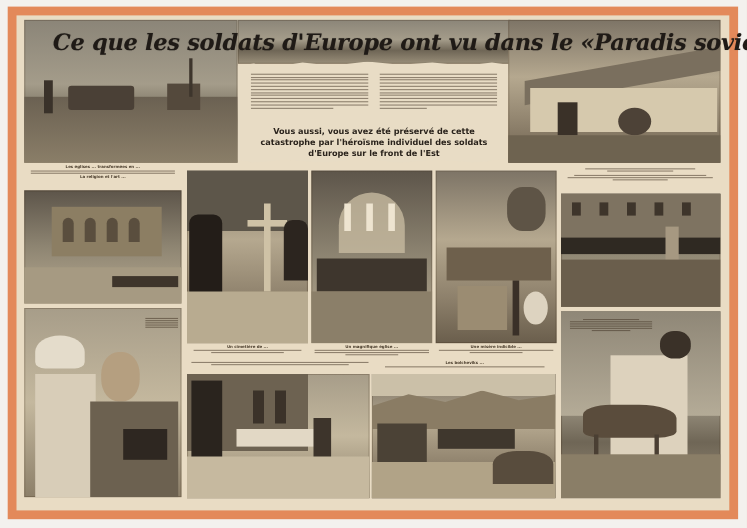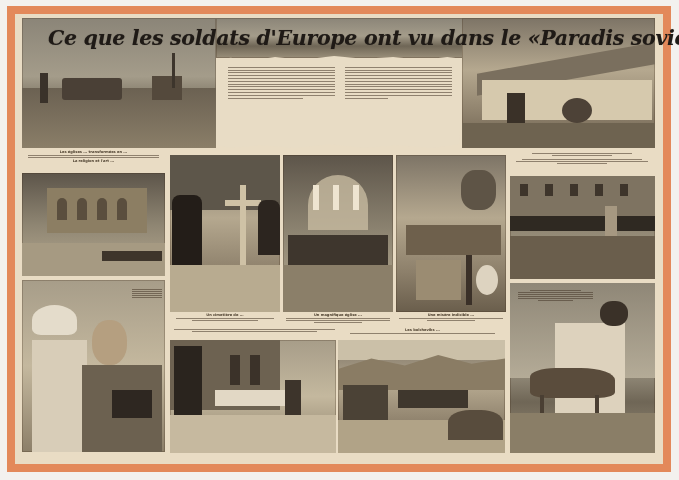--- a/index.html
+++ b/index.html
@@ -72,20 +72,21 @@
         <div class="line"></div>
         <div class="line"></div>
         <div class="line"></div>
         <div class="line"></div>
         <div class="line"></div>
         <div class="line"></div>
         <div class="line"></div>
         <div class="line" style="width:40%"></div>
     </div>
   </div>
+  <div class="paper-head">Vous aussi, vous avez été préservé de cette catastrophe par l'héroïsme individuel des soldats d'Europe sur le front de l'Est</div>
 </div>
 
 <div class="caption" style="left:22px;top:150px;width:143px;height:22px;">
   <span class="ct">Les églises ... transformées en ...</span>
   <div class="line" style="margin:1px 6px;"></div>
     <div class="line" style="margin:1px 6px;"></div>
   <span class="ct">La religion et l'art ...</span>
 </div>
 <div class="caption" style="left:512px;top:152px;width:140px;height:22px;">
   <div class="line" style="margin:1px 20px;"></div>

